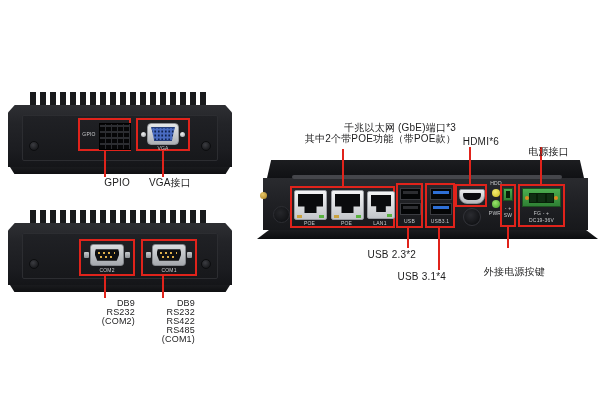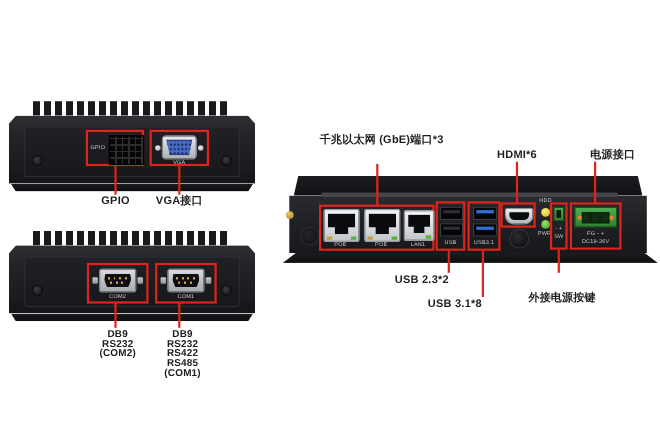--- a/index.html
+++ b/index.html
@@ -14,22 +14,22 @@
   .face{position:absolute;left:14px;right:14px;top:10px;bottom:6px;background:linear-gradient(180deg,#202125,#17181b);
         border:1px solid #2c2d31;border-radius:2px;}
   .base{position:absolute;background:linear-gradient(#1a1b1e,#0e0f11);clip-path:polygon(0 0,100% 0,98% 100%,2% 100%);
         box-shadow:0 3px 5px rgba(0,0,0,.28);}
   .screw{position:absolute;width:8px;height:8px;border-radius:50%;background:radial-gradient(circle at 40% 35%,#3c3d42,#1b1c1f 70%);
          border:1px solid #0c0d0f;}
 
   
   .red-box{position:absolute;border:2px solid var(--annotation-red,#e0231b);box-sizing:border-box;}
   .red-line{position:absolute;width:2px;background:var(--annotation-red,#e0231b);}
-  .callout{position:absolute;font-weight:700;color:var(--label-text,#1d1d1e);font-size:10px;
-           line-height:11px;text-align:center;letter-spacing:.2px;white-space:nowrap;}
+  .callout{position:absolute;font-weight:400;color:var(--label-text,#1d1d1e);font-size:10px;
+           line-height:11px;text-align:right;letter-spacing:.2px;white-space:nowrap;}
   .callout.small{font-size:9px;line-height:9px;}
   .callout span{display:block;}
   .plabel{position:absolute;color:#c9cacc;font-size:5px;line-height:6px;text-align:center;letter-spacing:.2px;}
 
   
   .gpio-pins{position:absolute;background-color:#060607;border:1px solid #000;
     background-image:repeating-linear-gradient(90deg,transparent 0 4.5px,#2c2d31 4.5px 6px),
                      repeating-linear-gradient(0deg,transparent 0 4.5px,#2c2d31 4.5px 6px);}
   .vga{position:absolute;display:flex;align-items:center;}
   .vga-shell{position:relative;flex:1;height:100%;background:linear-gradient(#e6e8ea,#adb0b5);
@@ -263,20 +263,21 @@
 
   <div class="red-line" style="left:342px;top:149px;height:38px;"></div>
   <div class="red-line" style="left:469px;top:147px;height:38px;"></div>
   <div class="red-line" style="left:540px;top:147px;height:38px;"></div>
   <div class="red-line" style="left:407px;top:228px;height:20px;"></div>
   <div class="red-line" style="left:438px;top:228px;height:42px;"></div>
   <div class="red-line" style="left:507px;top:227px;height:21px;"></div>
 
   <div class="callout" style="left:238px;top:122px;width:218px;">
     <span>千兆以太网 (GbE)端口*3</span>
+    <span>其中2个带POE功能（带POE款）</span>
   </div>
   <div class="callout" style="left:441px;top:136px;width:58px;">HDMI*6</div>
-  <div class="callout" style="left:513px;top:136px;width:56px;margin-left:16px;">电源接口</div>
+  <div class="callout" style="left:513px;top:146px;width:56px;">电源接口</div>
   <div class="callout" style="left:351px;top:249px;width:65px;">USB 2.3*2</div>
-  <div class="callout" style="left:381px;top:271px;width:65px;">USB 3.1*8</div>
+  <div class="callout" style="left:381px;top:271px;width:65px;">USB 3.1*4</div>
   <div class="callout" style="left:477px;top:266px;width:68px;">外接电源按键</div>
 
 </div>
 
 </body></html>

